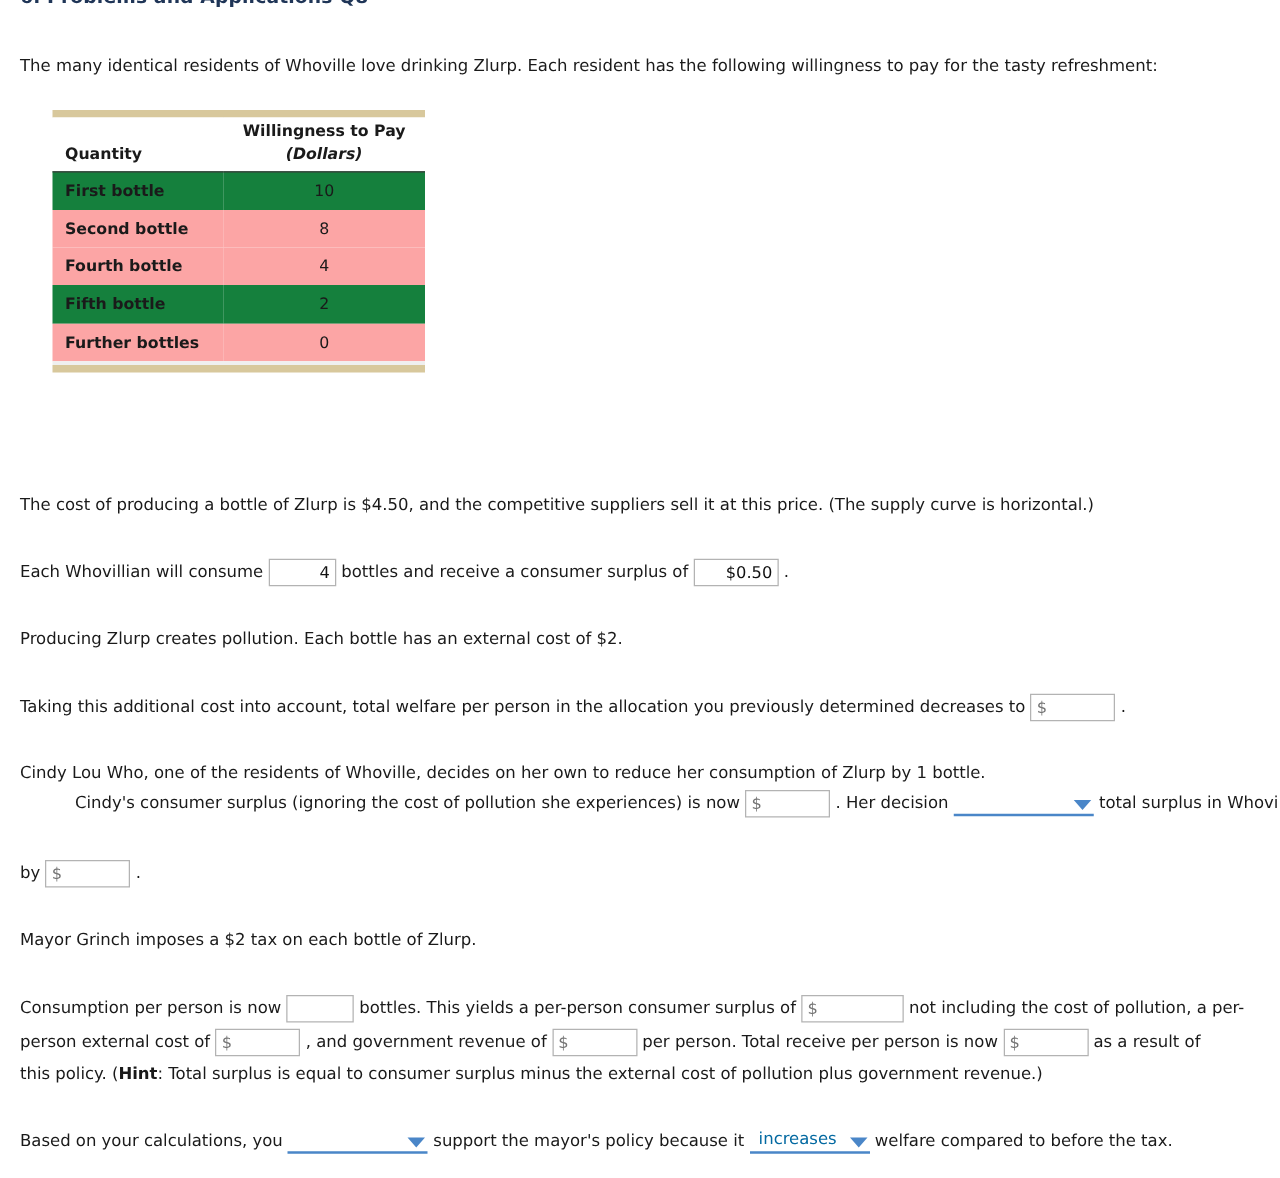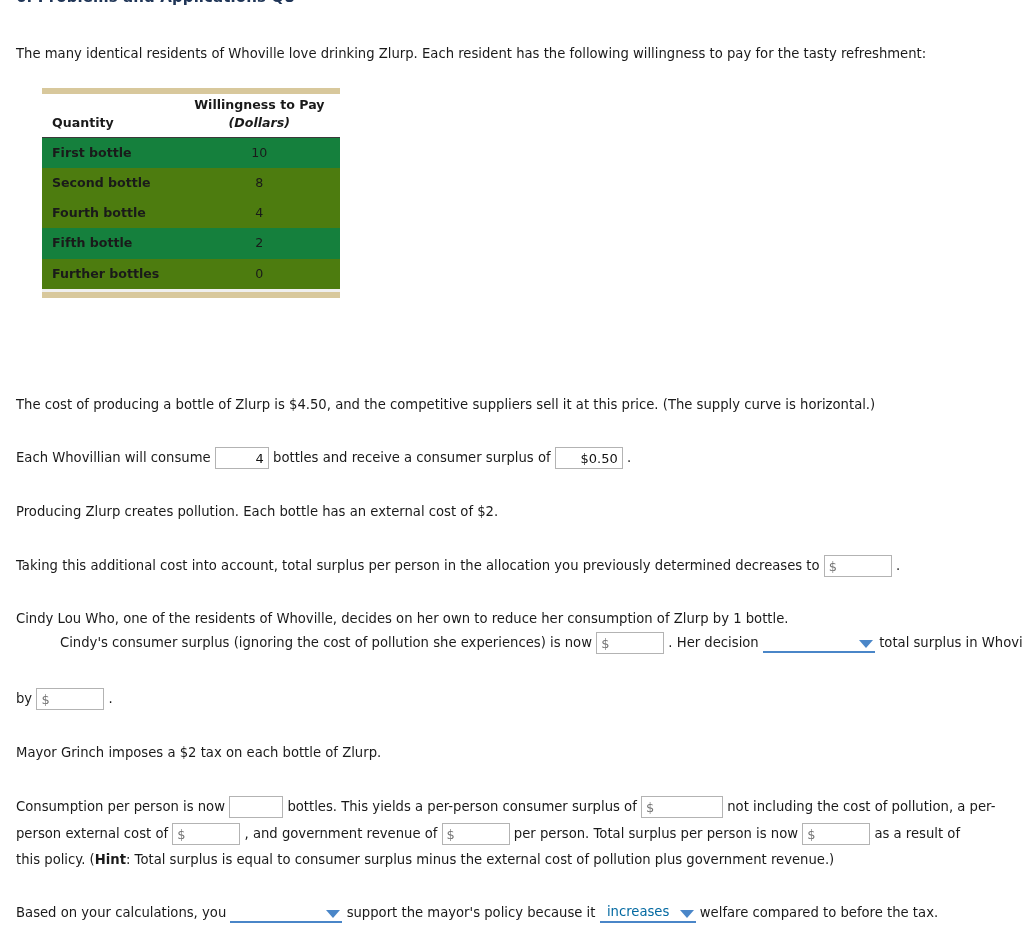--- a/index.html
+++ b/index.html
@@ -98,21 +98,21 @@
     padding: 6px 10px;
     font-weight: bold;
     color: #1a1a1a;
     background: #15803d;
   }
   table.wtp td.v {
     text-align: center;
     font-weight: normal;
   }
   table.wtp tbody tr.alt td {
-    background: #4d7c0f;
+    background: #fca5a5;
   }
   table.wtp tbody tr.spacer td {
     height: 3px;
     padding: 0;
     background: #efefef;
   }
 
   
   .ibox {
     display: inline-block;
@@ -235,21 +235,21 @@
     <span>Each Whovillian will consume</span>
     <input class="ibox filled w54" type="text" value="4" style="">
     <span>bottles and receive a consumer surplus of</span>
     <input class="ibox filled w80" type="text" value="$0.50" style="">
     <span>.</span>
   </div>
 
   <div class="para" style="top:502px;">Producing Zlurp creates pollution. Each bottle has an external cost of $2.</div>
 
   <div class="para" style="top:555px;">
-    <span>Taking this additional cost into account, total surplus per person in the allocation you previously determined decreases to</span>
+    <span>Taking this additional cost into account, total welfare per person in the allocation you previously determined decreases to</span>
     <input class="ibox empty w80" type="text" placeholder="$" style="">
     <span>.</span>
   </div>
 
   <div class="para" style="top:609px;">Cindy Lou Who, one of the residents of Whoville, decides on her own to reduce her consumption of Zlurp by 1 bottle.</div>
 
   <div class="para" style="top:632px;margin-left:44px;">
     <span>Cindy's consumer surplus (ignoring the cost of pollution she experiences) is now</span>
     <input class="ibox empty w80" type="text" placeholder="$" style="">
     <span>. Her decision</span>
@@ -274,21 +274,21 @@
     <span>bottles. This yields a per-person consumer surplus of</span>
     <input class="ibox empty w82" type="text" placeholder="$" style="">
     <span>not including the cost of pollution, a per-</span>
   </div>
 
   <div class="para" style="top:823px;">
     <span>person external cost of</span>
     <input class="ibox empty w80" type="text" placeholder="$" style="">
     <span>, and government revenue of</span>
     <input class="ibox empty w80" type="text" placeholder="$" style="">
-    <span>per person. Total surplus per person is now</span>
+    <span>per person. Total receive per person is now</span>
     <input class="ibox empty w80" type="text" placeholder="$" style="">
     <span>as a result of</span>
   </div>
 
   <div class="para" style="top:850px;">
     <span>this policy. (</span><span class="b">Hint</span><span>: Total surplus is equal to consumer surplus minus the external cost of pollution plus government revenue.)</span>
   </div>
 
   <div class="para" style="top:903px;">
     <span>Based on your calculations, you</span>

